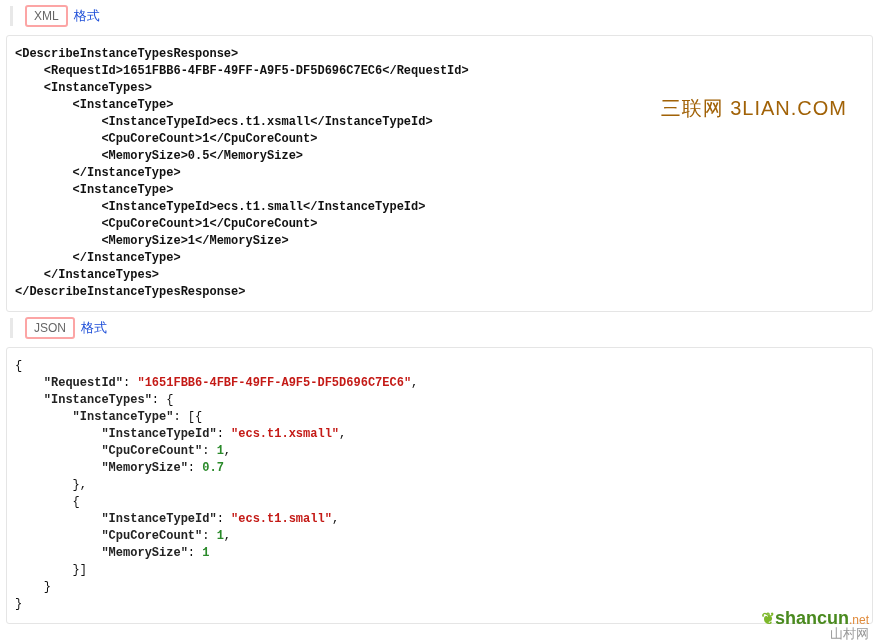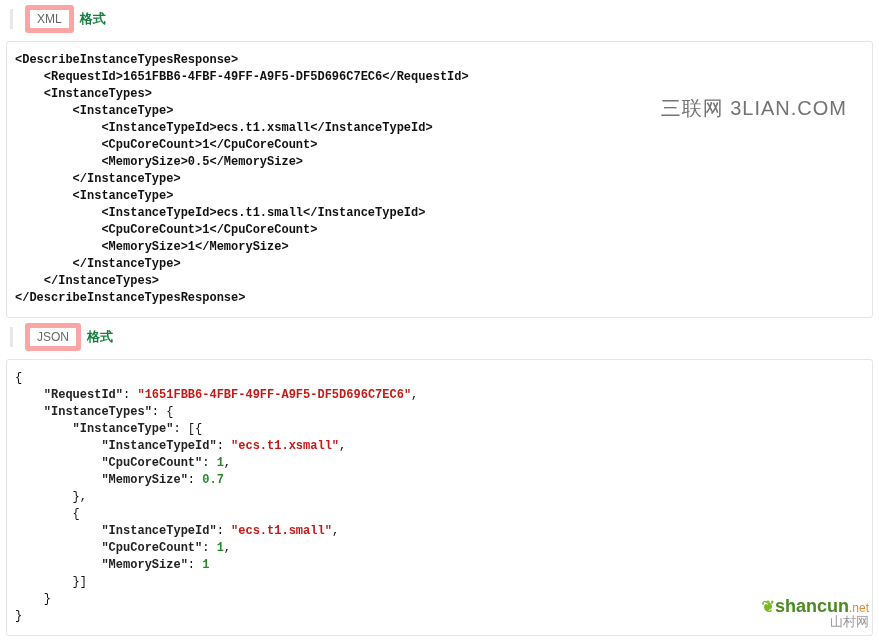--- a/index.html
+++ b/index.html
@@ -17,32 +17,31 @@
     margin: 5px 0 8px 10px;
   }
   .vbar {
     width: 3px;
     height: 20px;
     background: #e8e8e8;
     margin-right: 12px;
   }
   .fmt-badge {
     display: inline-block;
-    border: 5px solid #fca5a5;
+    border: 2px solid #fca5a5;
     border-radius: 3px;
     padding: 2px 7px;
     font-size: 12px;
     color: #666;
     background: #fff;
     margin-right: 6px;
   }
   .fmt-label {
-    color: #15803d;
+    color: #1d4ed8;
     font-size: 13px;
-    font-weight: bold;
   }
   .code-block {
     border: 1px solid #e5e5e5;
     border-radius: 3px;
     margin: 0 6px 2px 6px;
     padding: 10px 8px;
     background: #fff;
     font-family: Consolas, Menlo, "Courier New", monospace;
     font-size: 12px;
     line-height: 17px;
@@ -55,29 +54,29 @@
   }
   .tag-name { font-weight: bold; }
   .json-key { font-weight: bold; color: #222; }
   .json-str { color: #c41a16; font-weight: bold; }
   .json-num { color: #2a8a2a; font-weight: bold; }
   .watermark1 {
     position: absolute;
     right: 32px;
     top: 90px;
     font-size: 20px;
-    color: #737373;
+    color: #a16207;
     letter-spacing: 1px;
     font-weight: 400;
     pointer-events: none;
   }
   .watermark2 {
     position: absolute;
     right: 10px;
-    bottom: 18px;
+    bottom: 6px;
     font-size: 18px;
     font-weight: bold;
     color: #4a8a1f;
     pointer-events: none;
     line-height: 1;
     text-align: right;
   }
   .watermark2 .leaf {
     color: #7db82a;
     font-size: 16px;

